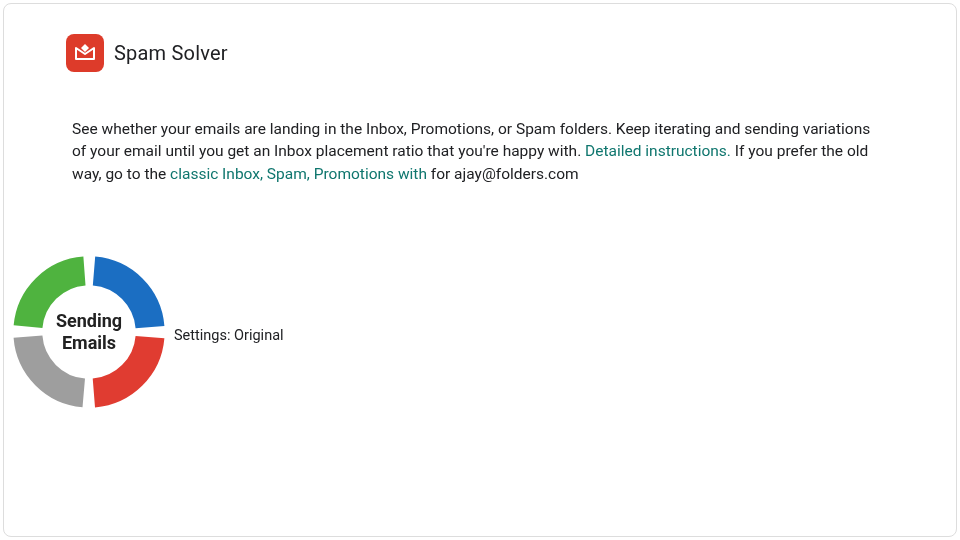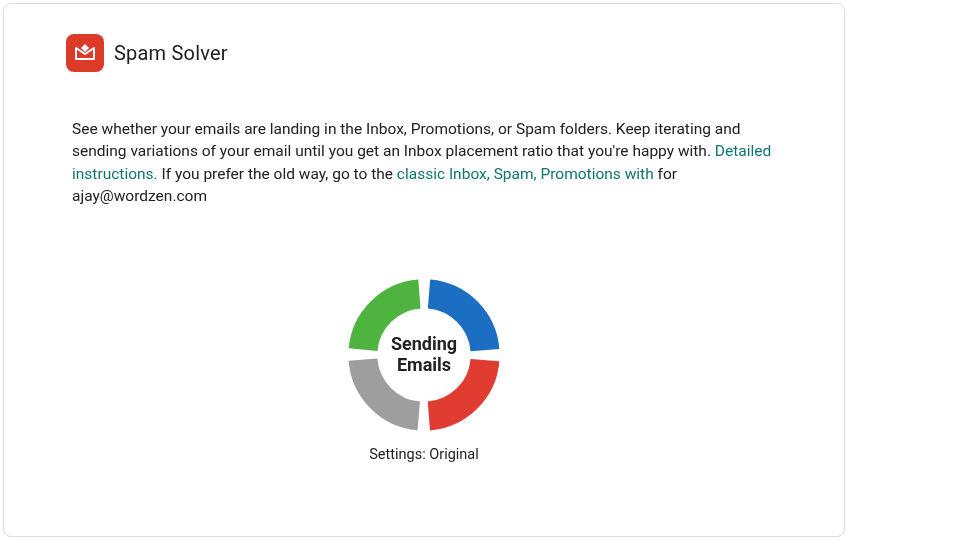--- a/index.html
+++ b/index.html
@@ -4,21 +4,21 @@
   <style>
     * { margin: 0; padding: 0; box-sizing: border-box; }
     body {
       font-family: -apple-system, BlinkMacSystemFont, 'Segoe UI', Roboto, Arial, sans-serif;
       background: #fff;
       width: 960px;
       height: 540px;
       overflow: hidden;
     }
     .container {
-      width: 842px;
+      width: 954px;
       height: 534px;
       margin: 3px;
       border: 1px solid #ddd;
       border-radius: 8px;
       padding: 0;
       position: relative;
     }
     .header {
       display: flex;
       align-items: center;
@@ -50,21 +50,21 @@
       font-size: 15.5px;
       line-height: 1.45;
       color: #202124;
     }
     .description a {
       color: #0f766e;
       text-decoration: none;
     }
     .spinner-wrap {
       display: flex;
-      flex-direction: column;
+      flex-direction: row;
       align-items: center;
       margin-top: 62px;
     }
     .donut {
       width: 170px;
       height: 170px;
       position: relative;
     }
     .donut svg {
       width: 100%;
@@ -97,21 +97,21 @@
     <div class="logo">
       <svg viewBox="0 0 24 24" fill="none">
         <path d="M3 7 L12 13 L21 7 L21 18 L3 18 Z" stroke="#fff" stroke-width="2" fill="none" stroke-linejoin="round"></path>
         <path d="M12 3 L16 7 L12 11 L8 7 Z" fill="#fff"></path>
       </svg>
     </div>
     <div class="app-title">Spam Solver</div>
   </div>
 
   <div class="description">
-    <span>See whether your emails are landing in the Inbox, Promotions, or Spam folders. Keep iterating and sending variations of your email until you get an Inbox placement ratio that you're happy with. </span><a href="#">Detailed instructions.</a><span> If you prefer the old way, go to the </span><a href="#">classic Inbox, Spam, Promotions with</a><span> for ajay@wordzen.com</span>
+    <span>See whether your emails are landing in the Inbox, Promotions, or Spam folders. Keep iterating and sending variations of your email until you get an Inbox placement ratio that you're happy with. </span><a href="#">Detailed instructions.</a><span> If you prefer the old way, go to the </span><a href="#">classic Inbox, Spam, Promotions with</a><span> for ajay@folders.com</span>
   </div>
 
   <div class="spinner-wrap">
     <div class="donut">
       <svg viewBox="0 0 100 100">
 
         <circle cx="50" cy="50" r="36" fill="none" stroke="#1b6ec2" stroke-width="17" stroke-dasharray="50.5 175.6" stroke-dashoffset="-3" stroke-linecap="butt"></circle>
         <circle cx="50" cy="50" r="36" fill="none" stroke="#e03c31" stroke-width="17" stroke-dasharray="50.5 175.6" stroke-dashoffset="-59.5" stroke-linecap="butt"></circle>
         <circle cx="50" cy="50" r="36" fill="none" stroke="#9e9e9e" stroke-width="17" stroke-dasharray="50.5 175.6" stroke-dashoffset="-116.05" stroke-linecap="butt"></circle>
         <circle cx="50" cy="50" r="36" fill="none" stroke="#4fb33f" stroke-width="17" stroke-dasharray="50.5 175.6" stroke-dashoffset="-172.6" stroke-linecap="butt"></circle>

